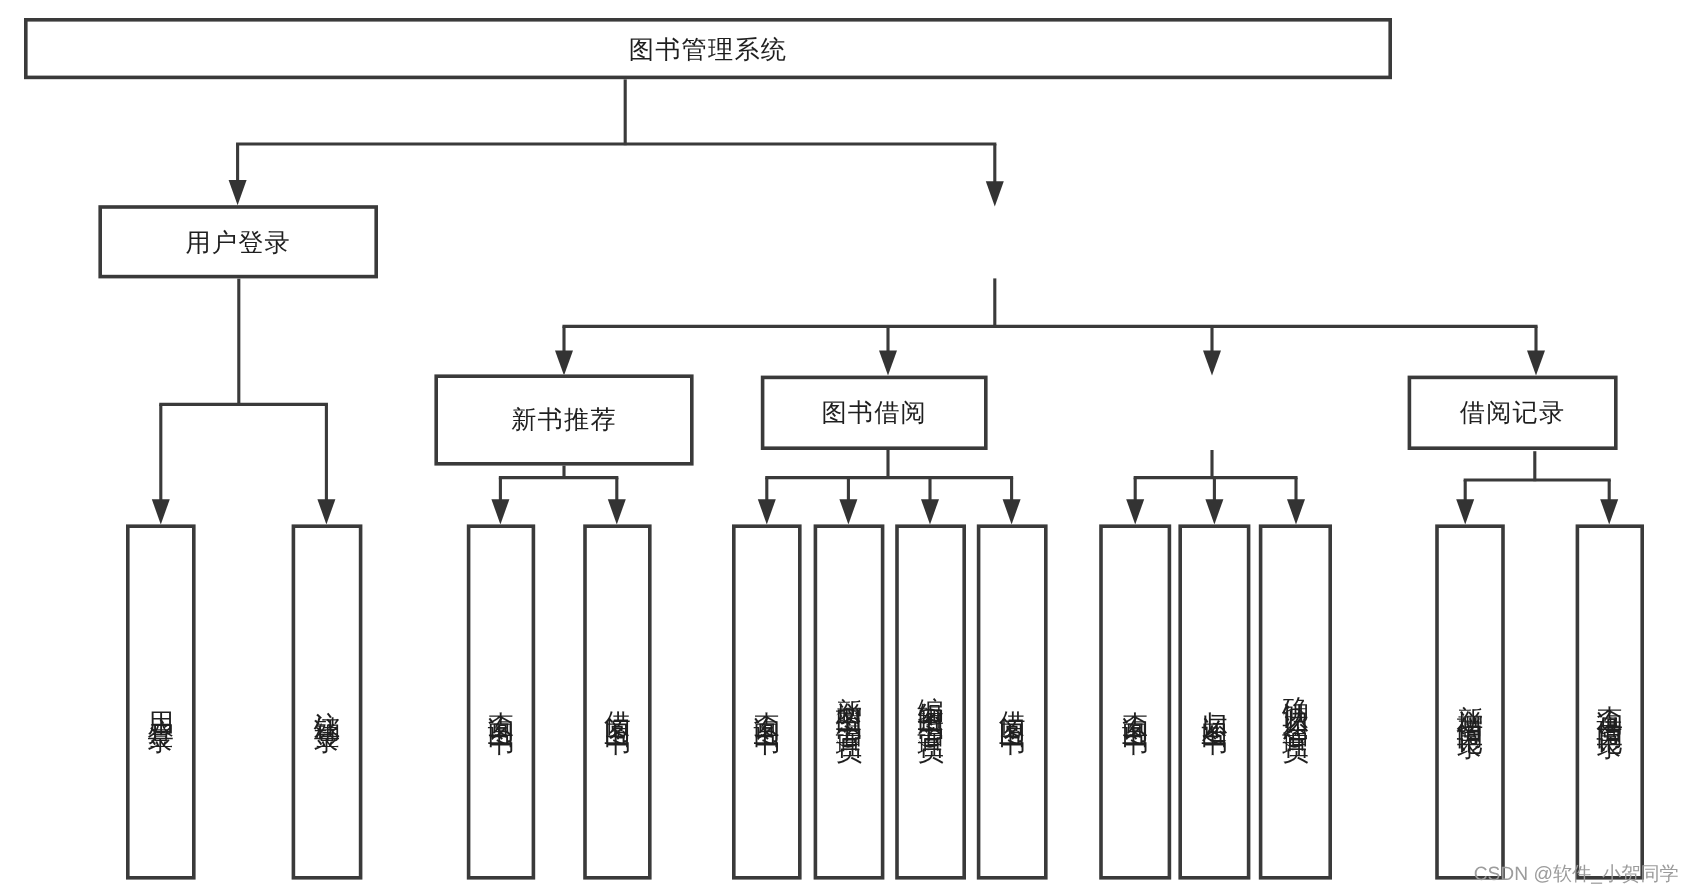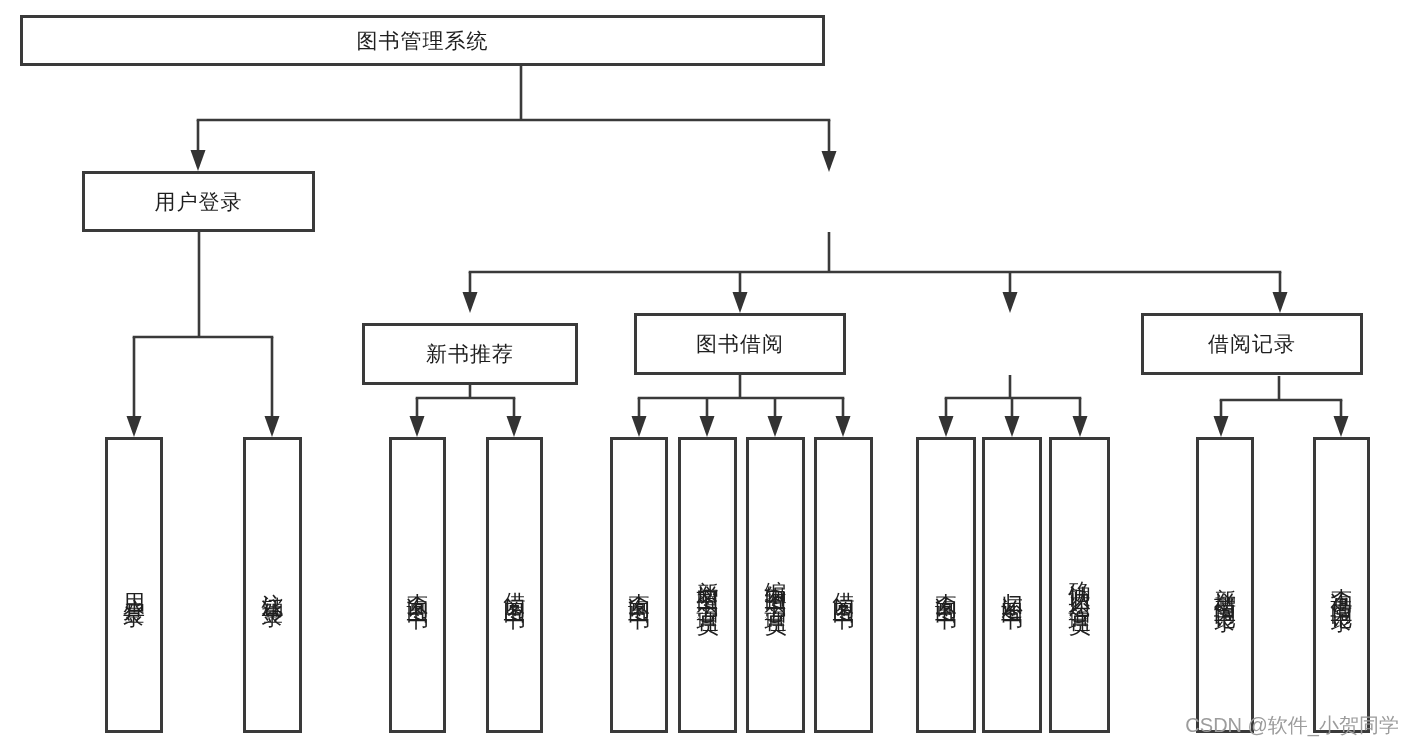--- a/index.html
+++ b/index.html
@@ -31,21 +31,21 @@
     writing-mode: vertical-rl;
     text-orientation: upright;
     font-size: 22px;
     letter-spacing: 5px;
     line-height: 1;
   }
   .watermark {
     position: absolute;
     right: 6px;
     bottom: 8px;
-    font-size: 20px;
+    font-size: 16px;
     color: var(--wm, #9c9c9c);
     white-space: nowrap;
   }
 </style>
 </head>
 <body>
 
 <div class="stage" style="--line: #3a3a3a; --text: #1f1f1f; --bg: #ffffff; --wm: #9c9c9c;">
 
   <svg class="connectors" width="1405" height="747">
@@ -105,35 +105,35 @@
 
       <line x1="1279" y1="376" x2="1279" y2="401"></line>
       <line x1="1219.7" y1="400" x2="1342.3" y2="400"></line>
       <line x1="1221" y1="400" x2="1221" y2="423"></line>
       <polygon stroke="none" points="1213.5,416 1228.5,416 1221,437"></polygon>
       <line x1="1341" y1="400" x2="1341" y2="423"></line>
       <polygon stroke="none" points="1333.5,416 1348.5,416 1341,437"></polygon>
     </g>
   </svg>
 
-  <div class="node h" style="left:20px;top:15px;width:805px;height:51px">
+  <div class="node h" style="left:20px;top:15px;width:1140px;height:51px">
     <span>图书管理系统</span>
   </div>
 
   <div class="node h" style="left:82px;top:171px;width:233px;height:61px">
     <span>用户登录</span>
   </div>
 
-  <div class="node h" style="left:362px;top:323px;width:216px;height:62px">
+  <div class="node h" style="left:362px;top:312px;width:216px;height:76px">
     <span>新书推荐</span>
   </div>
-  <div class="node h" style="left:634px;top:313px;width:212px;height:62px">
+  <div class="node h" style="left:634px;top:313px;width:189px;height:62px">
     <span>图书借阅</span>
   </div>
-  <div class="node h" style="left:1141px;top:313px;width:222px;height:62px">
+  <div class="node h" style="left:1173px;top:313px;width:175px;height:62px">
     <span>借阅记录</span>
   </div>
 
   <div class="node v" style="left:105px;top:437px;width:58px;height:296px">
     <span>用户登录</span>
   </div>
   <div class="node v" style="left:243px;top:437px;width:59px;height:296px">
     <span>注销登录</span>
   </div>
 

